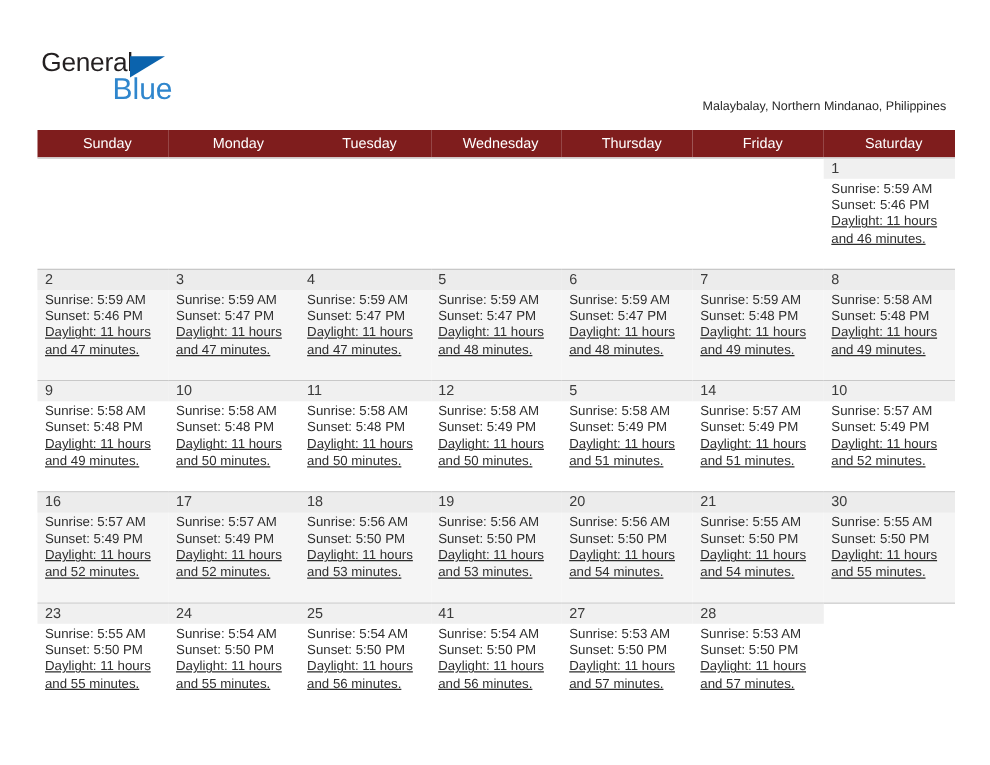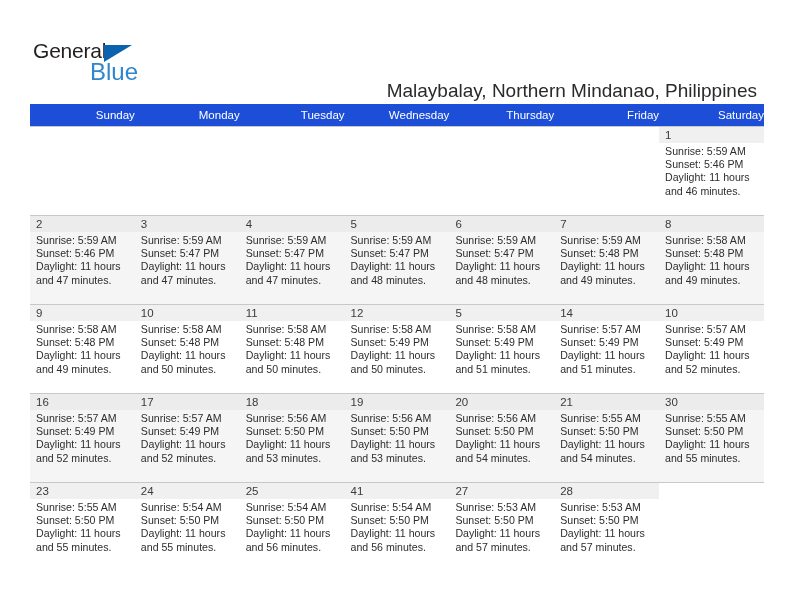--- a/index.html
+++ b/index.html
@@ -68,41 +68,41 @@
     top: 38px;
     font-size: 25px;
     color: #2a2a2a;
     text-align: right;
     white-space: nowrap;
   }
   .subtitle {
     position: absolute;
     right: 35px;
     top: 80px;
-    font-size: 19px;
+    font-size: 10px;
     color: #2a2a2a;
     text-align: right;
     white-space: nowrap;
   }
 
   
   .calendar {
     position: absolute;
     left: 30px;
     top: 104px;
     width: 734px;
     border-collapse: collapse;
     table-layout: fixed;
   }
   .calendar th {
-    background: #1d4ed8;
+    background: #7f1d1d;
     color: #ffffff;
     font-size: 11.5px;
     font-weight: normal;
-    text-align: right;
+    text-align: center;
     padding: 5px 0 5px 7px;
     height: 22px;
     border: none;
   }
   .calendar td {
     width: 104.85px;
     height: 89px;
     vertical-align: top;
     padding: 0;
     border: none;
@@ -127,21 +127,21 @@
     color: #3b3b3b;
     line-height: 15px;
   }
   .day-info {
     padding: 2px 4px 0 6px;
     font-size: 10.6px;
     color: #2d2d2d;
     line-height: 13.2px;
   }
   .day-info div { white-space: nowrap; }
-  .day-info div.wrap { white-space: normal; }
+  .day-info div.wrap { white-space: normal; text-decoration: underline; }
 </style>
 </head>
 <body>
 
 <div id="page">
 
   <div class="header">
     <div class="logo">
       <span class="logo-general">General</span>
       <span class="logo-triangle"></span>

